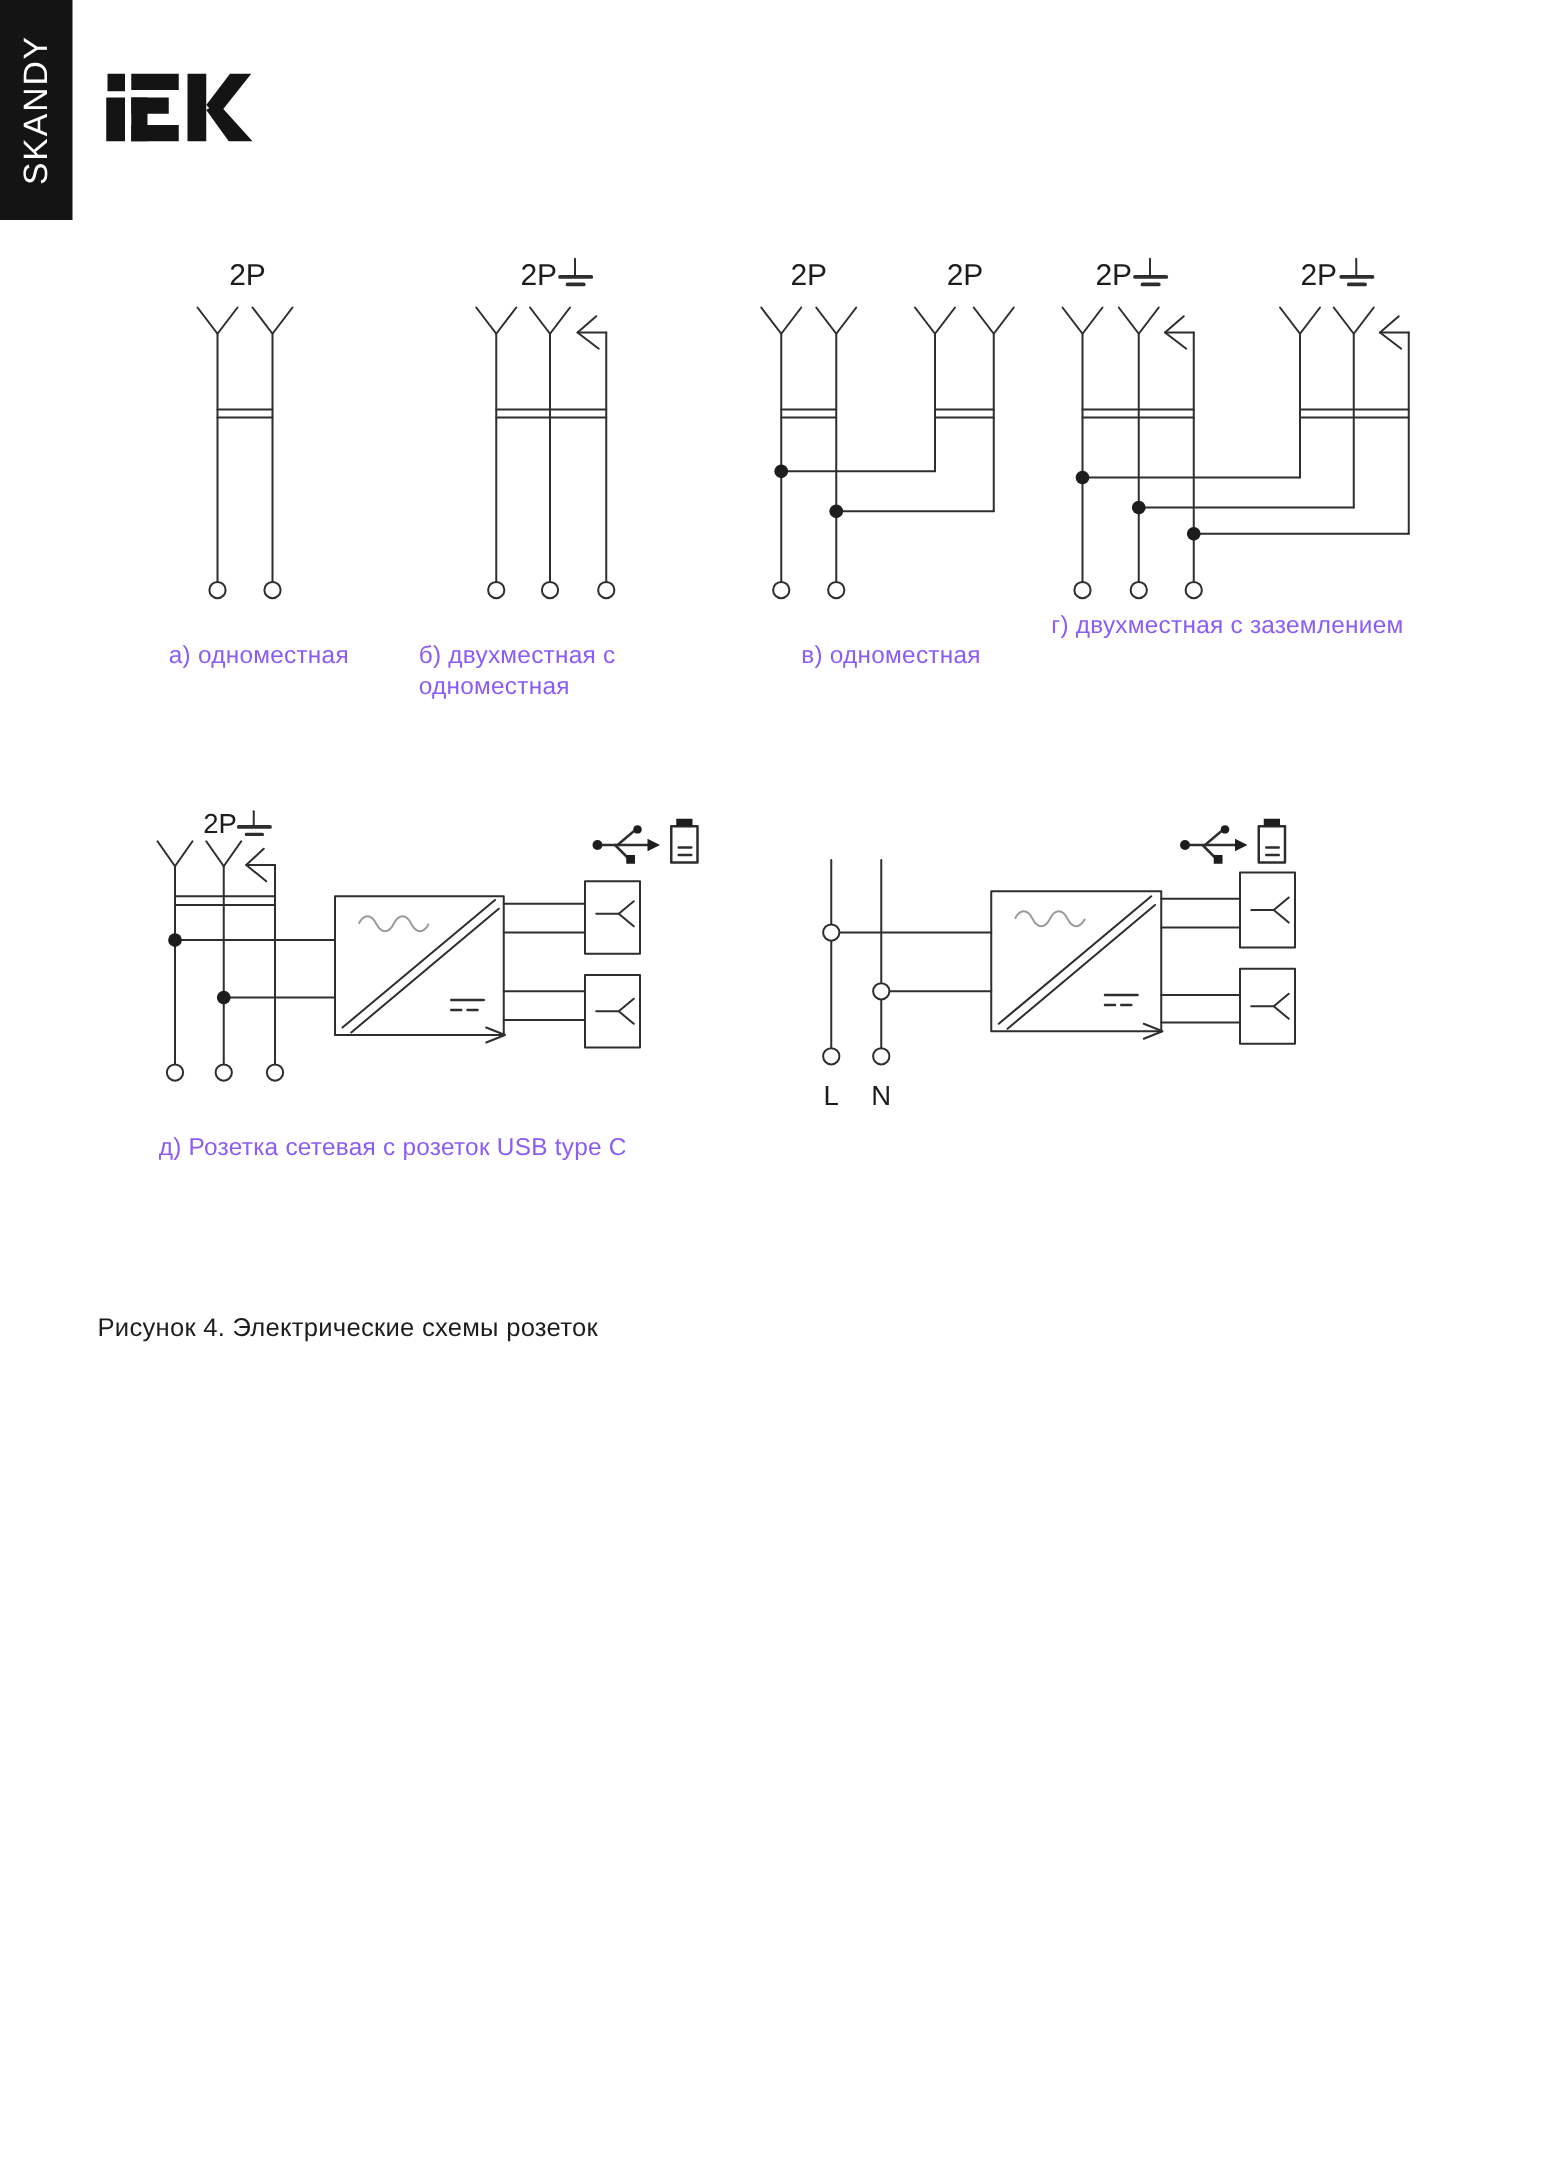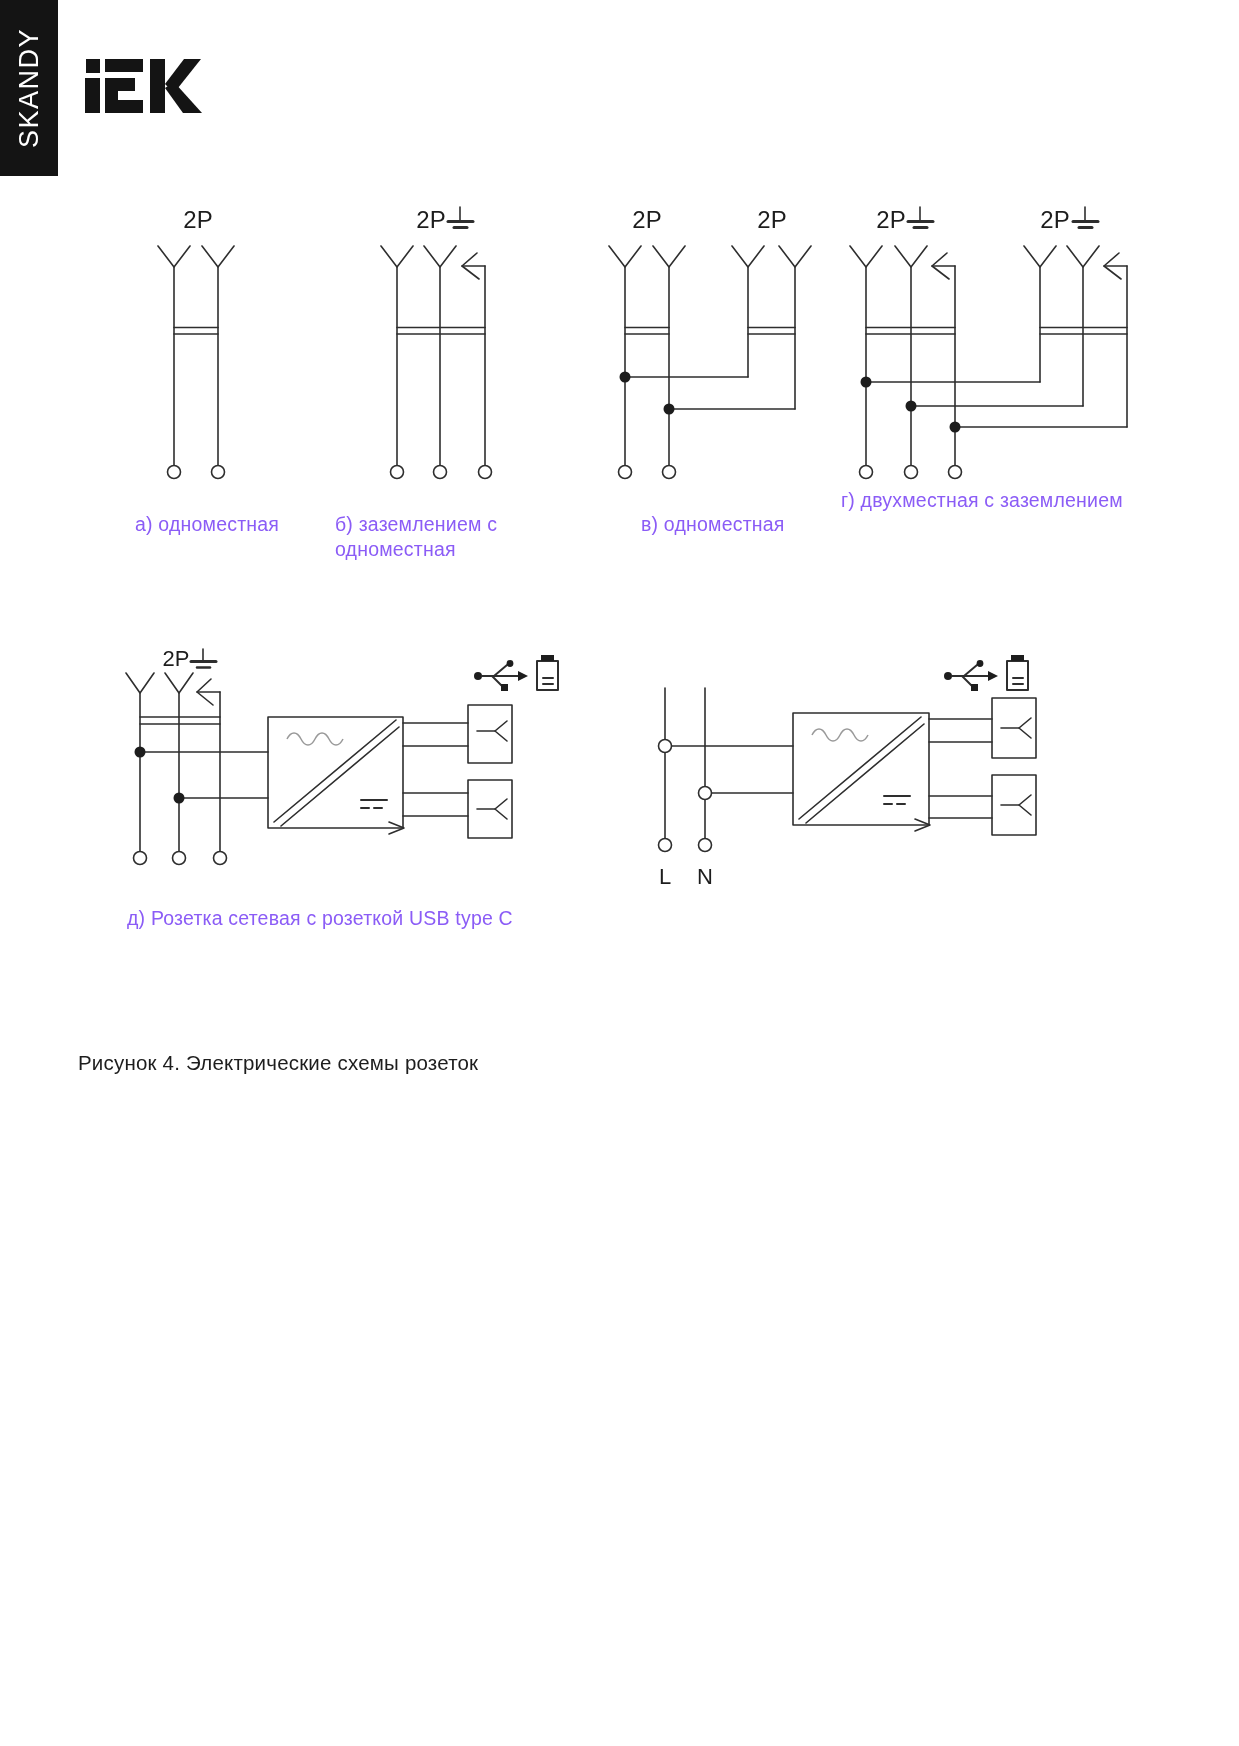--- a/index.html
+++ b/index.html
@@ -315,22 +315,22 @@
     <g>
       <rect class="ln sw2" x="1007" y="661" width="21" height="29"></rect>
       <rect class="dot" x="1011" y="655" width="13" height="6"></rect>
       <line class="ln sw2" x1="1013" y1="678" x2="1023" y2="678"></line>
       <line class="ln sw2" x1="1013" y1="684" x2="1023" y2="684"></line>
     </g>
   </svg>
 
   <div class="cap" style="left:88px;top:512px">а) одноместная</div>
   <div class="cap" style="left:288px;top:512px">
-    <div>б) заземлением с</div>
+    <div>б) двухместная с</div>
     <div>одноместная</div>
   </div>
   <div class="cap" style="left:594px;top:512px">в) одноместная</div>
   <div class="cap" style="left:794px;top:488px">г) двухместная с заземлением</div>
-  <div class="cap" style="left:80px;top:906px">д) Розетка сетевая с розеткой USB type C</div>
+  <div class="cap" style="left:80px;top:906px">д) Розетка сетевая с розеток USB type C</div>
 
   <div class="figcap" style="left:78px;top:1051px">Рисунок 4. Электрические схемы розеток</div>
 
 </div>
 
 </body></html>

